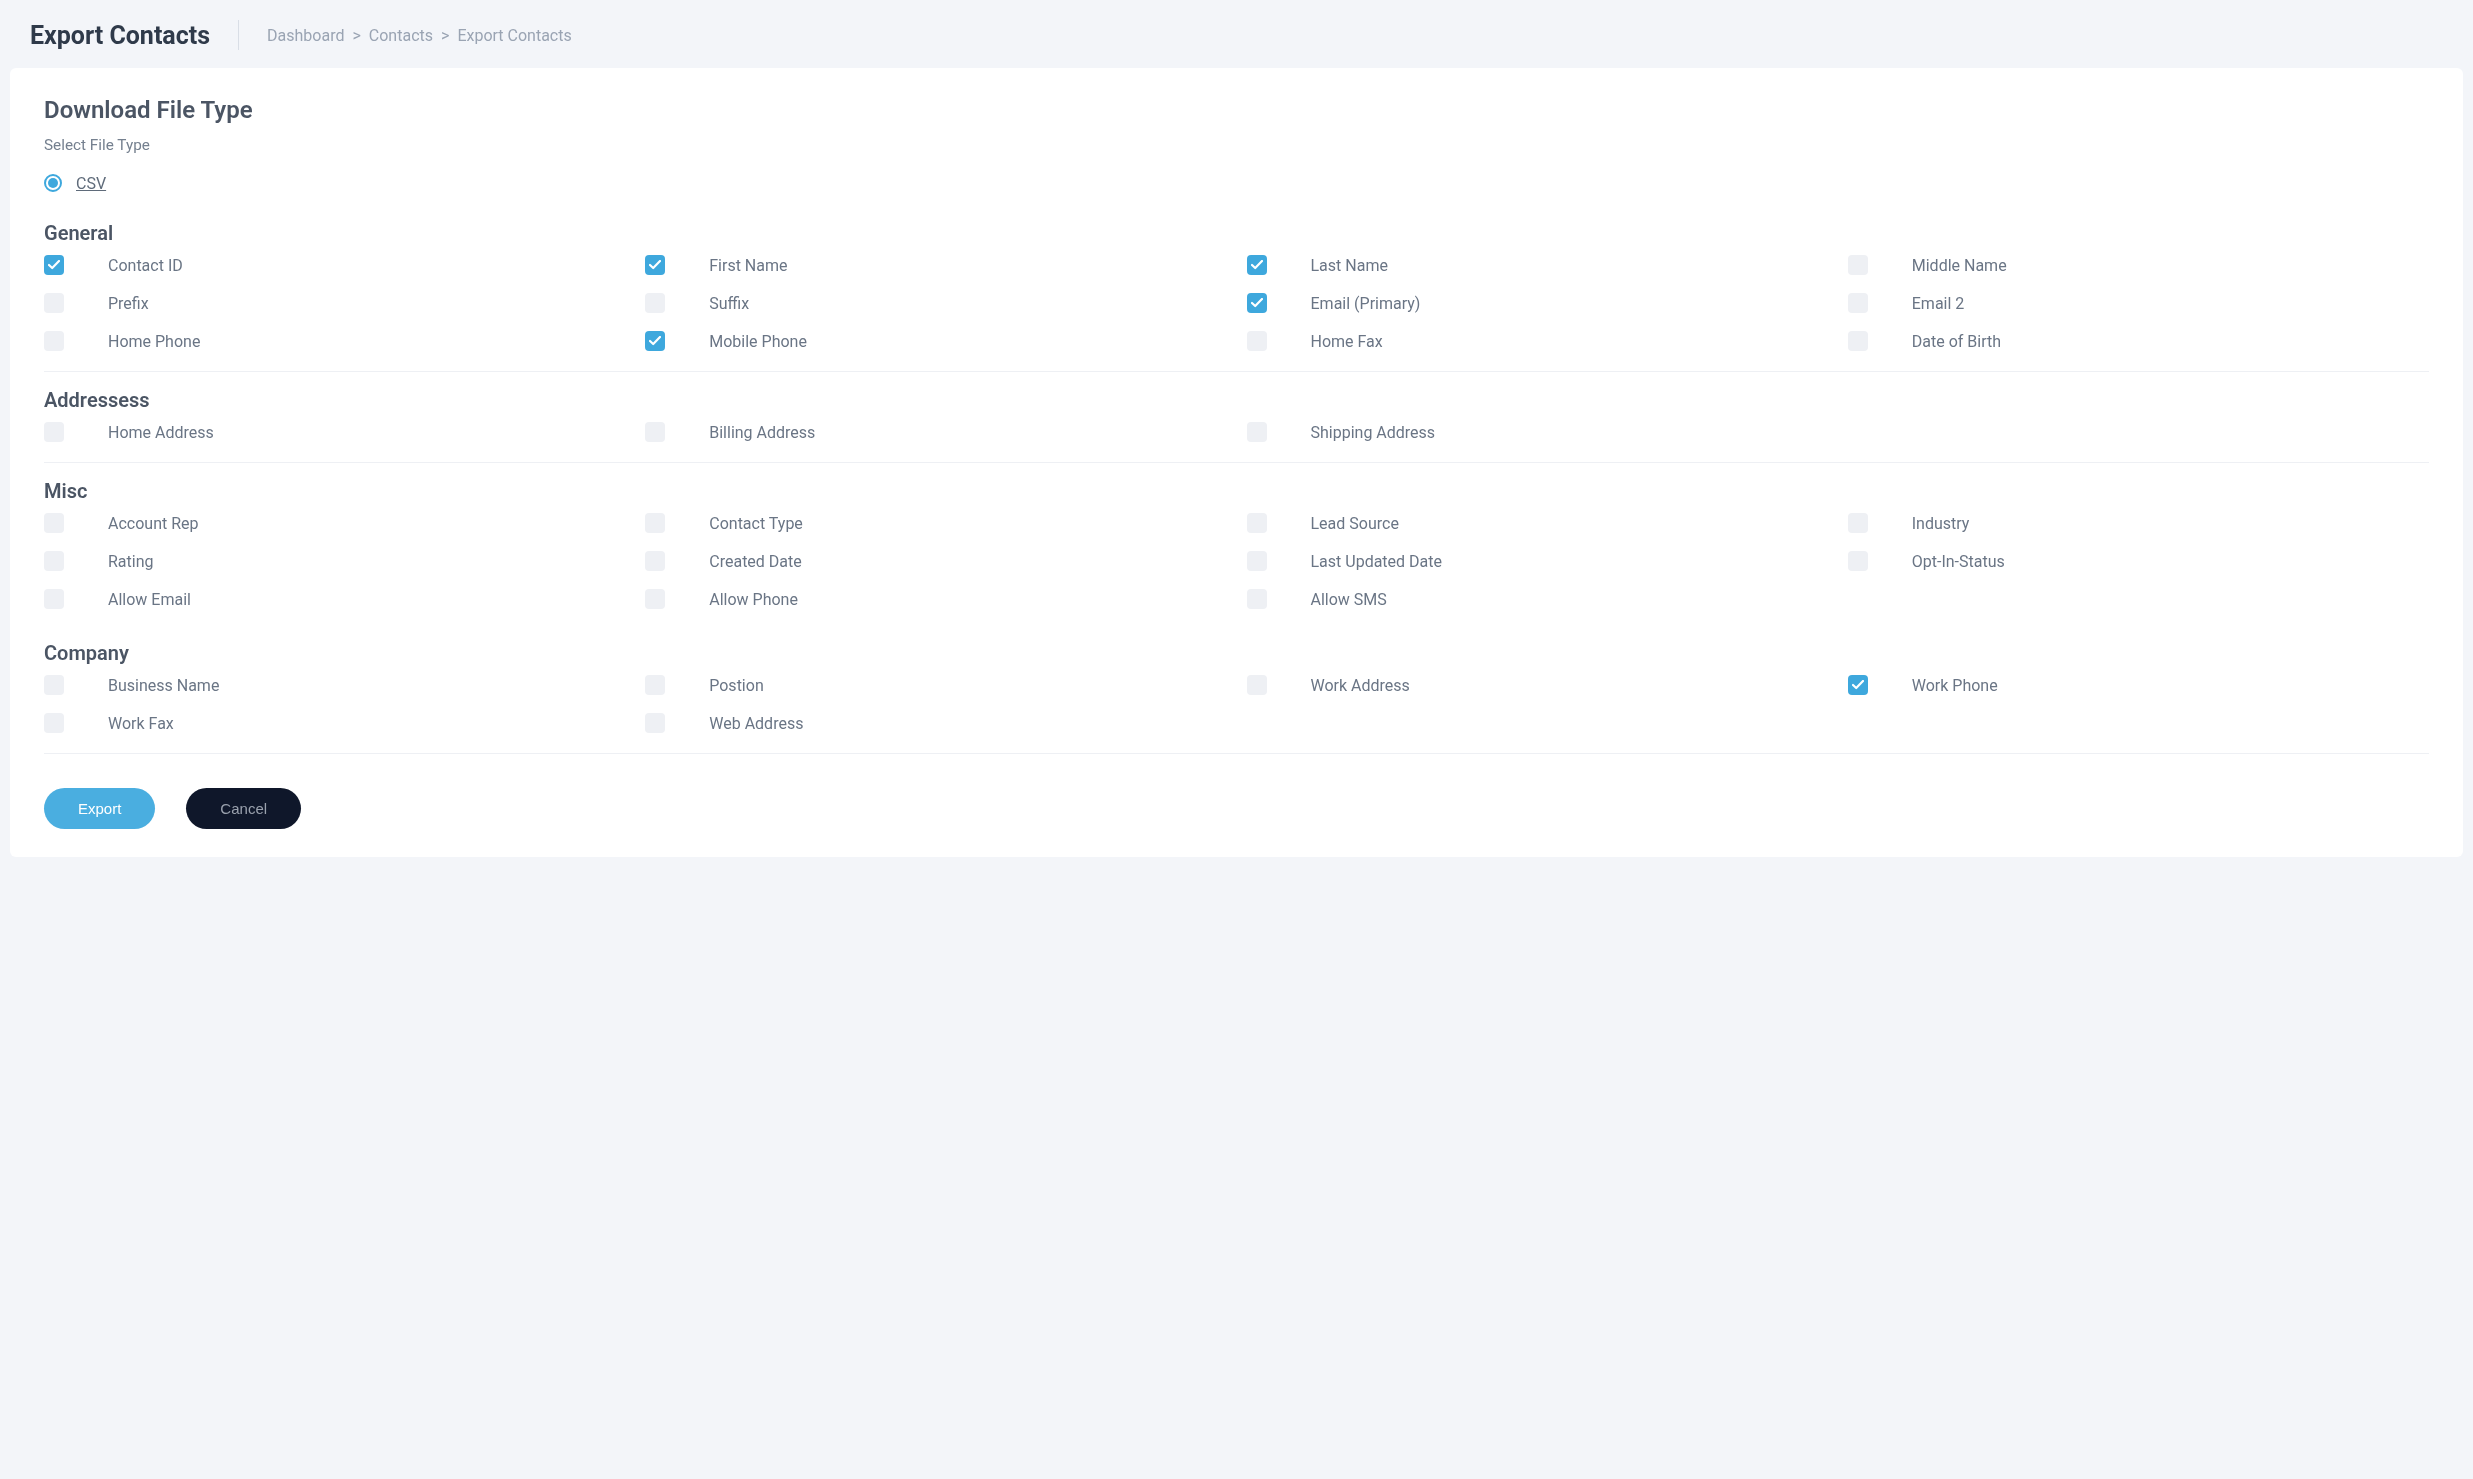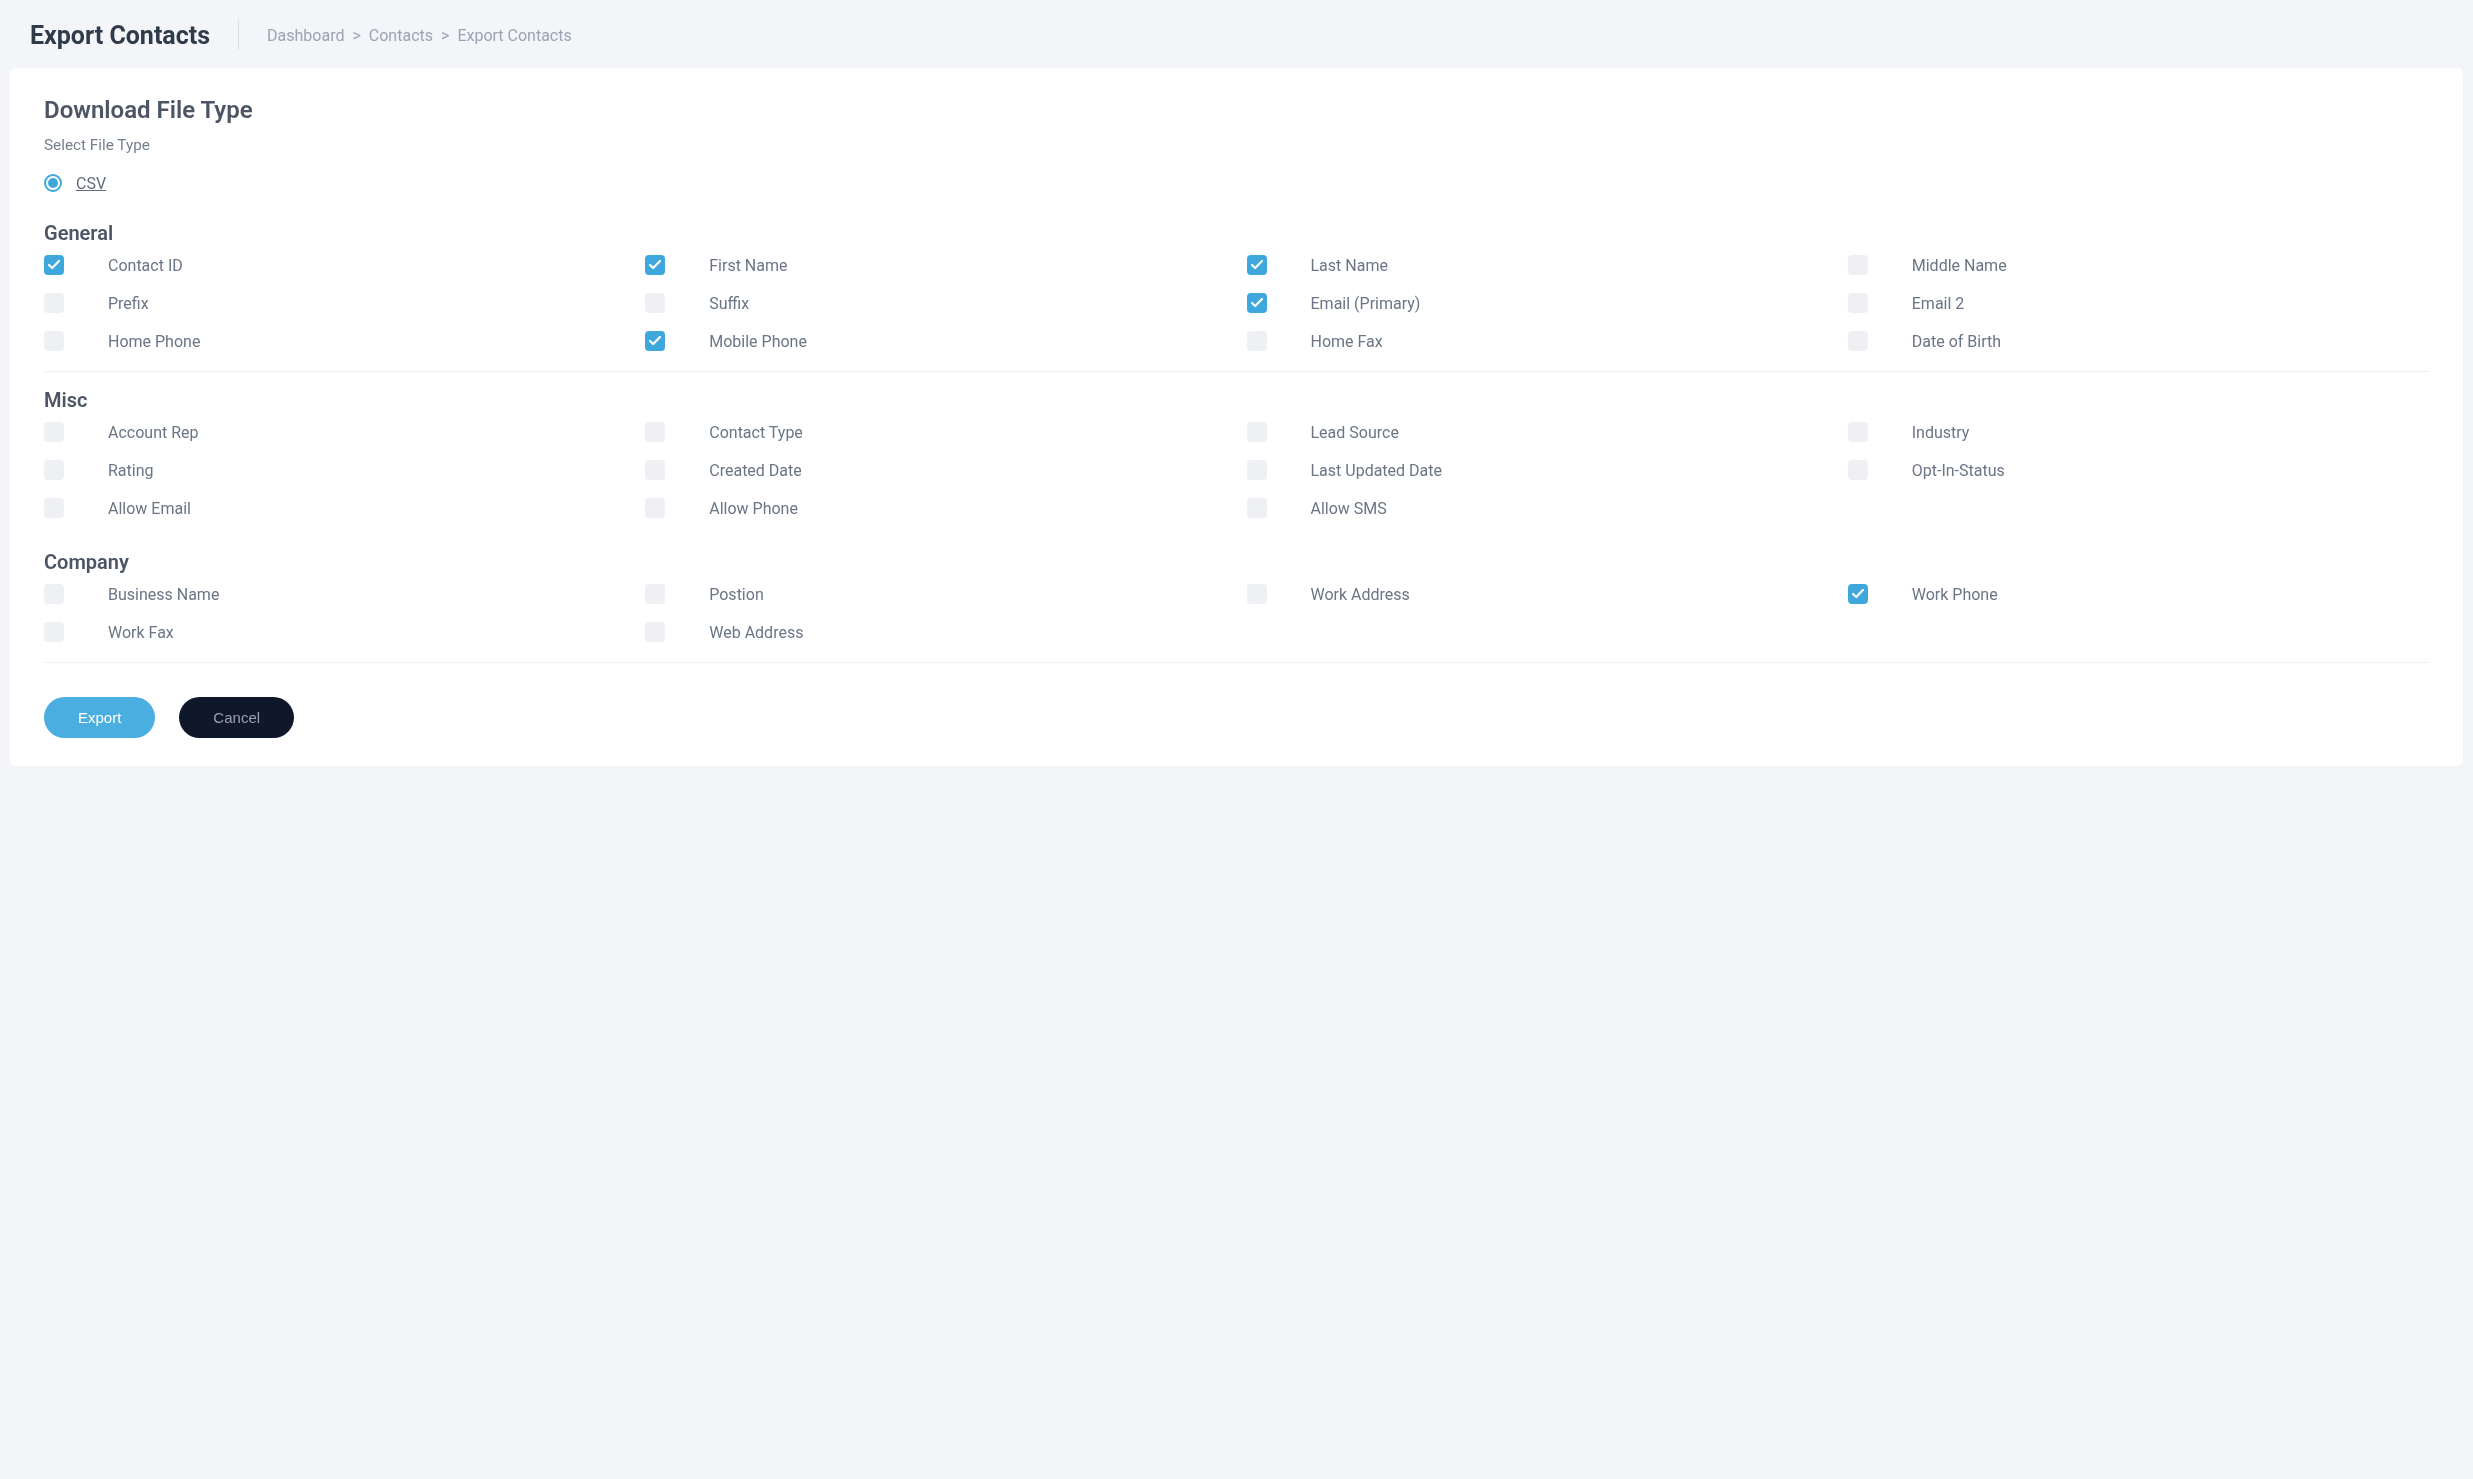--- a/index.html
+++ b/index.html
@@ -116,21 +116,21 @@
   .chk.checked {
     background: #3ea8dd;
   }
   .chk.checked svg { display: block; }
   .chk-label {
     font-size: 16px;
     color: #6a7585;
   }
   .actions {
     display: flex;
-    gap: 24px;
+    gap: 31px;
     margin-top: 34px;
   }
   .btn {
     border: none;
     border-radius: 989px;
     padding: 12px 34px;
     font-size: 15px;
     cursor: pointer;
   }
   .btn-primary { background: #4aaee0; color: #fff; }
@@ -232,20 +232,37 @@
               <span class="chk unchecked"></span>
               <span class="chk-label">Home Fax</span>
             </div>
             <div class="chk-row">
               <span class="chk unchecked"></span>
               <span class="chk-label">Date of Birth</span>
             </div>
           </div>
         </div>
         <div class="group">
+          <div class="group-title">Addressess</div>
+          <div class="grid border">
+            <div class="chk-row">
+              <span class="chk unchecked"></span>
+              <span class="chk-label">Home Address</span>
+            </div>
+            <div class="chk-row">
+              <span class="chk unchecked"></span>
+              <span class="chk-label">Billing Address</span>
+            </div>
+            <div class="chk-row">
+              <span class="chk unchecked"></span>
+              <span class="chk-label">Shipping Address</span>
+            </div>
+          </div>
+        </div>
+        <div class="group">
           <div class="group-title">Misc</div>
           <div class="grid">
             <div class="chk-row">
               <span class="chk unchecked"></span>
               <span class="chk-label">Account Rep</span>
             </div>
             <div class="chk-row">
               <span class="chk unchecked"></span>
               <span class="chk-label">Contact Type</span>
             </div>

